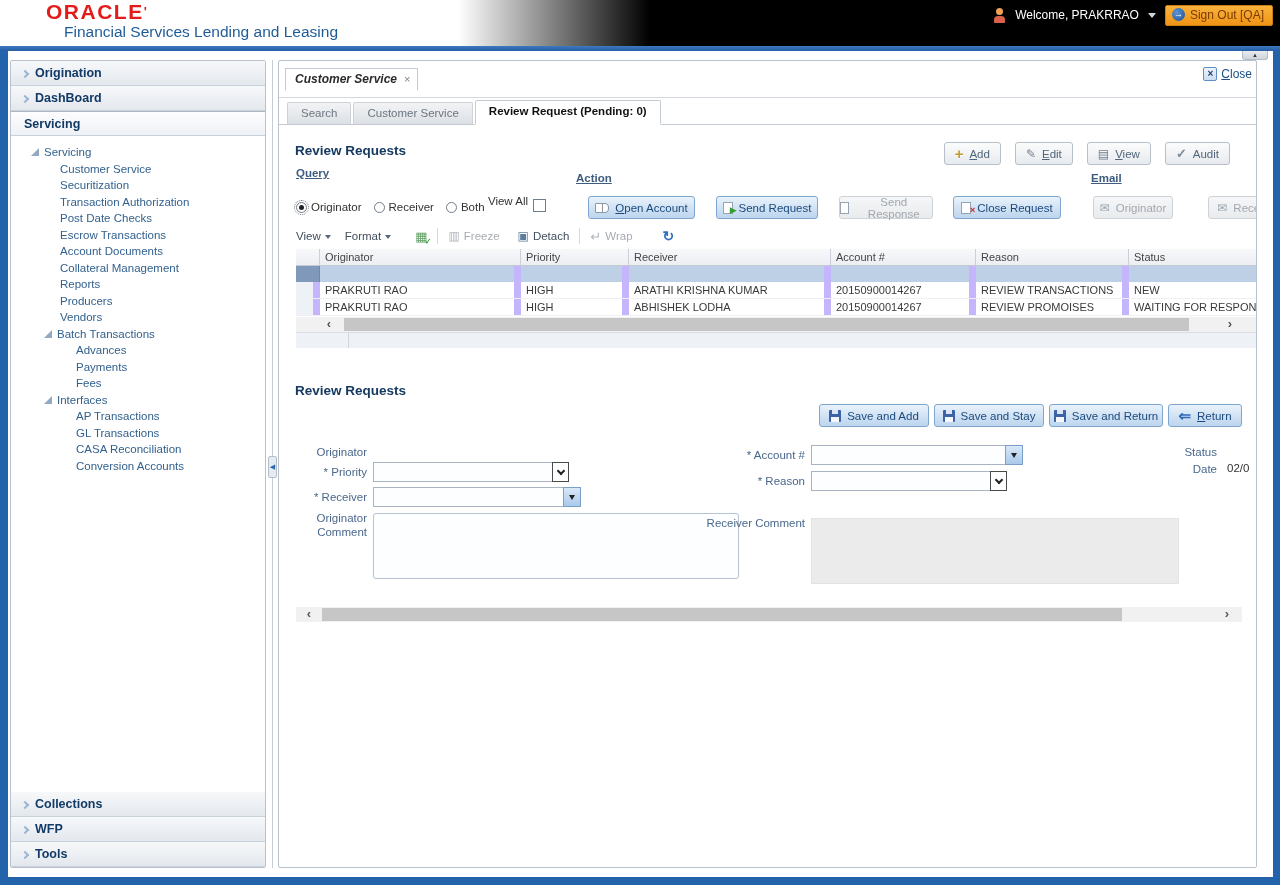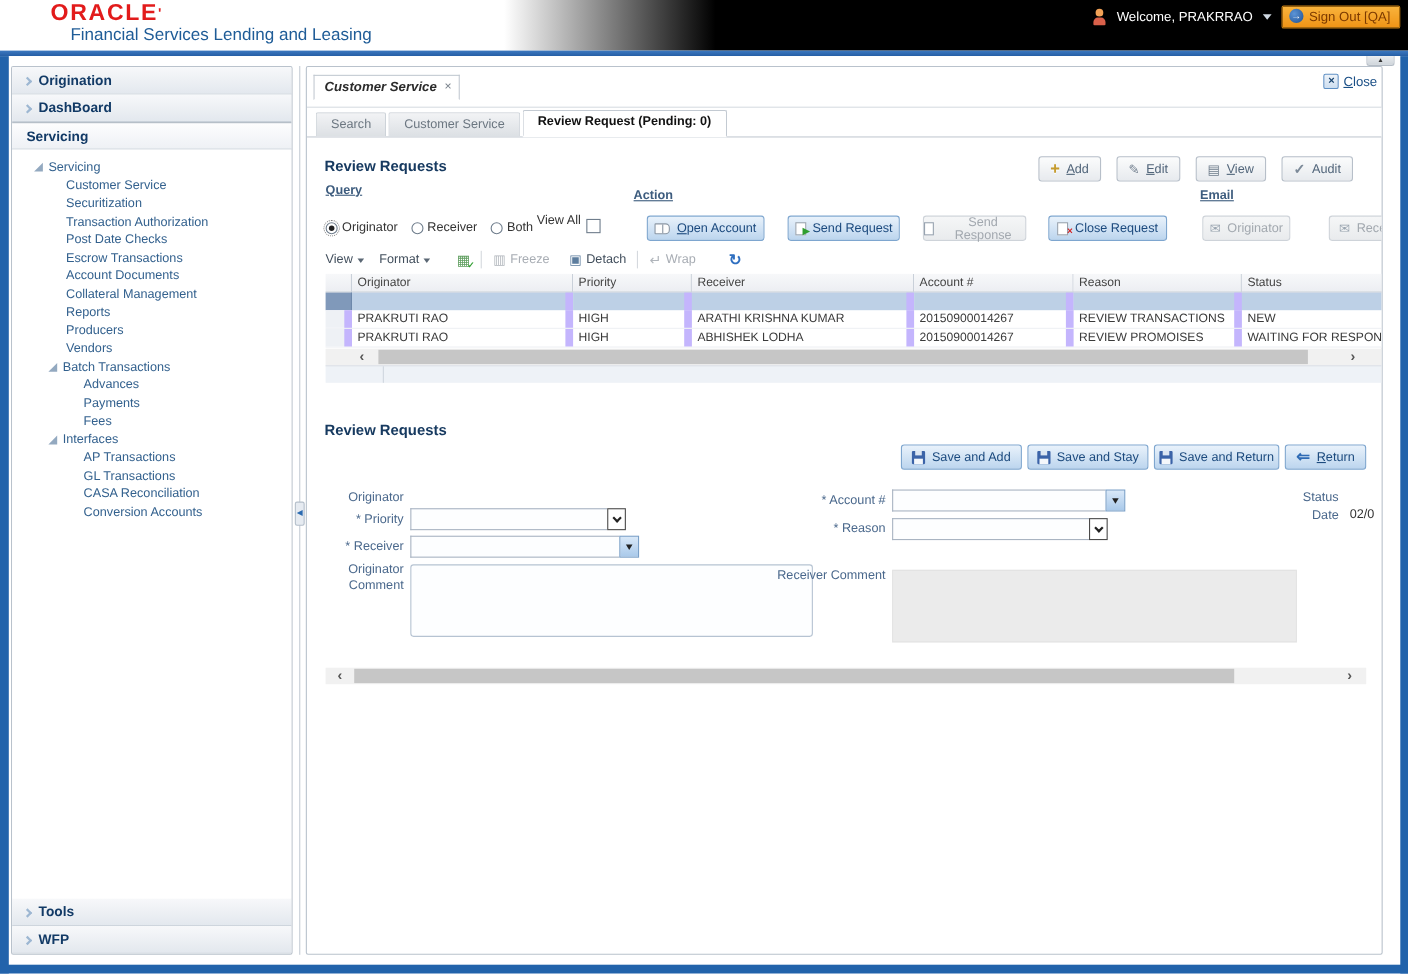--- a/index.html
+++ b/index.html
@@ -248,27 +248,31 @@
           <span class="lbl">GL Transactions</span>
         </div>
       <div class="tnode l2">
           <span class="lbl">CASA Reconciliation</span>
         </div>
       <div class="tnode l2">
           <span class="lbl">Conversion Accounts</span>
         </div>
     </div>
 
+    <div class="acc acc-bottom">
+      <span class="chev"></span>
+      <span class="acc-lbl">Collections</span>
+    </div>
+    <div class="acc">
+      <span class="chev"></span>
+      <span class="acc-lbl">WFP</span>
+    </div>
     <div class="acc">
       <span class="chev"></span>
       <span class="acc-lbl">Tools</span>
-    </div>
-    <div class="acc">
-      <span class="chev"></span>
-      <span class="acc-lbl">WFP</span>
     </div>
   </aside>
 
   <div class="splitter"></div>
   <div class="splitter-handle">◀</div>
 
   <main class="panel">
     <div class="doc-row">
       <div class="doc-tab">
         <span>Customer Service</span>

